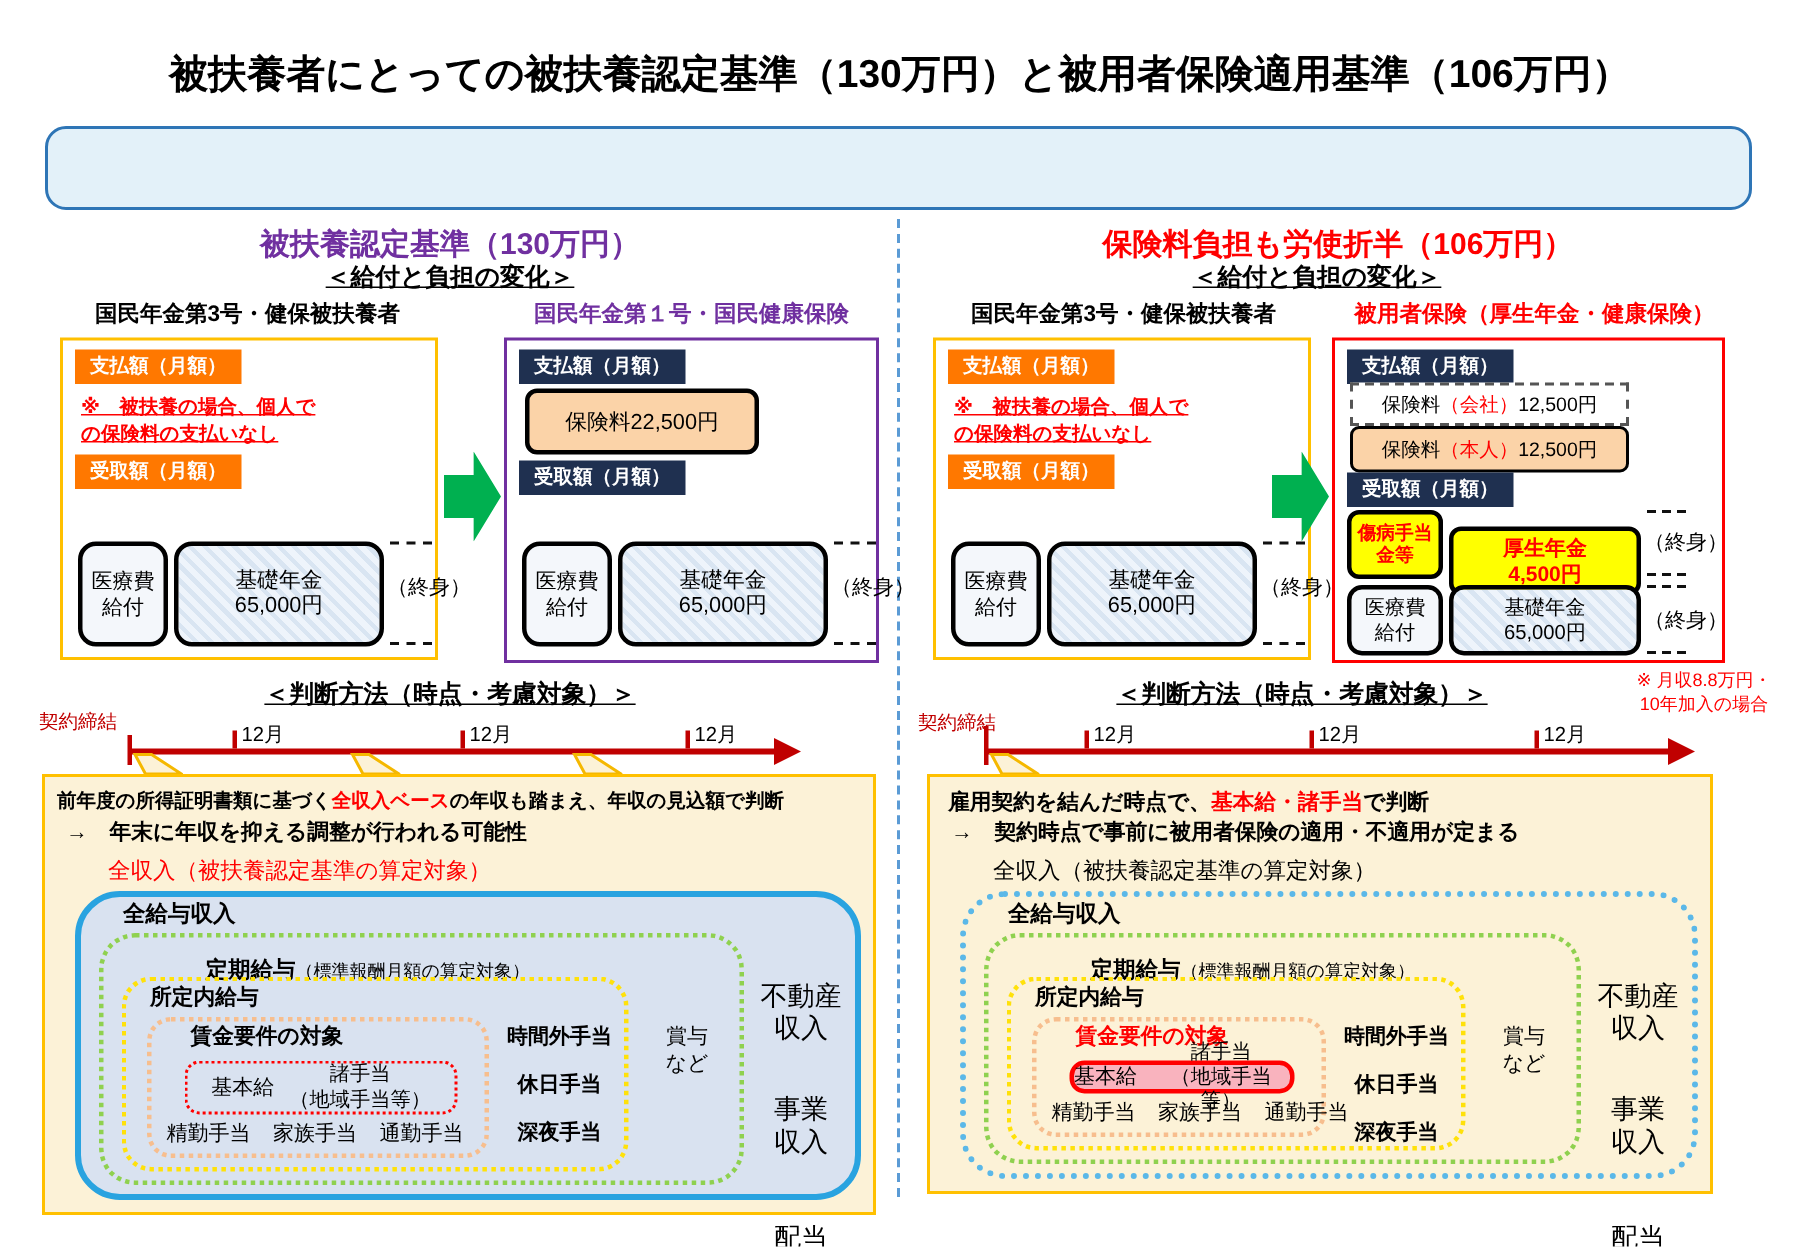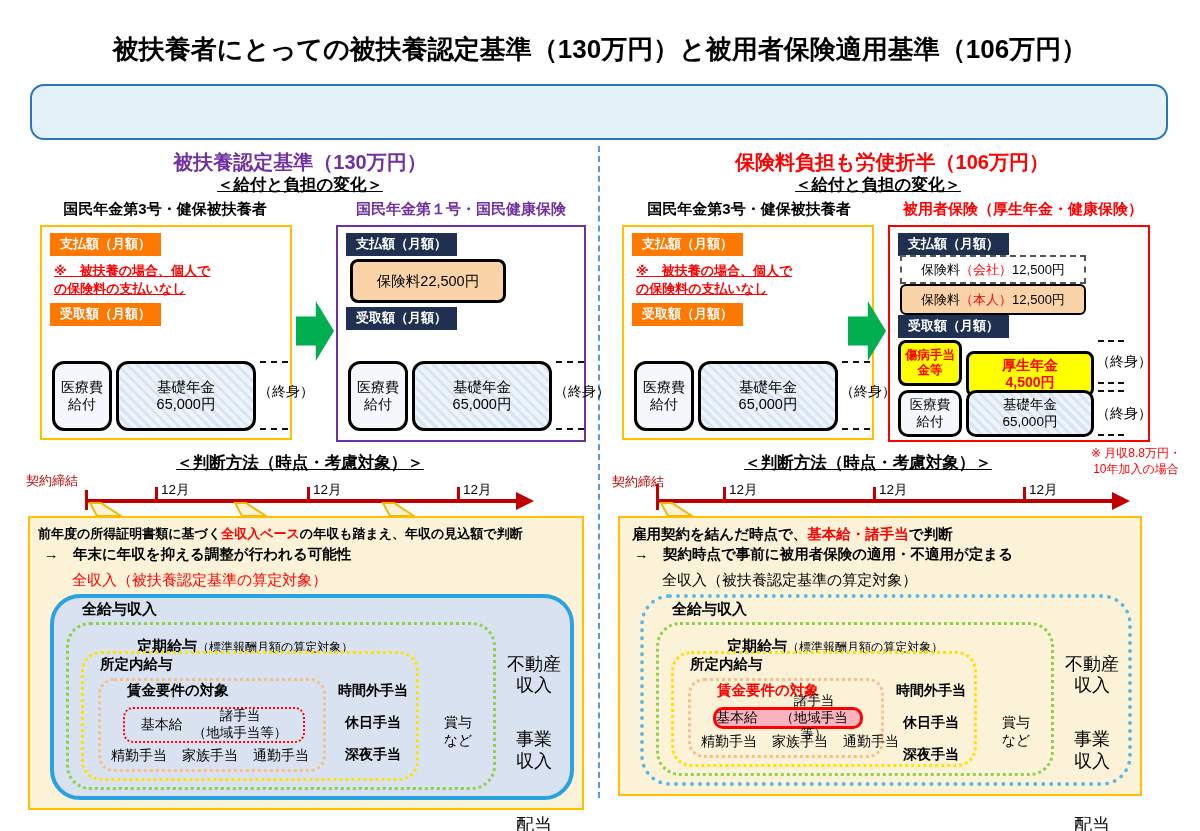--- a/index.html
+++ b/index.html
@@ -87,21 +87,21 @@
   .lbl-regular .sub{font-size:12px;font-weight:normal;}
   .lbl-scheduled{position:absolute;left:16px;top:1px;font-size:14.5px;font-weight:bold;white-space:nowrap;}
   .lbl-wage{position:absolute;left:26px;top:0;font-size:14.5px;font-weight:bold;white-space:nowrap;}
   .lbl-wage.R{color:#FF0000;}
   .base-pay{font-size:14px;white-space:nowrap;}
   .allowances{font-size:13.5px;line-height:1.25;text-align:center;white-space:pre-line;}
   .wage-items{position:absolute;left:10px;bottom:4px;display:flex;gap:15px;font-size:14px;white-space:nowrap;}
   .sched-col{position:absolute;right:2px;top:28px;width:82px;font-size:14px;text-align:center;}
   .sched-col div{margin-bottom:14px;white-space:nowrap;font-weight:bold;}
   .bonus{position:absolute;right:6px;top:56px;width:58px;text-align:center;font-size:14px;
-         line-height:1.3;white-space:pre-line;margin-top:32px;}
+         line-height:1.3;white-space:pre-line;}
   .other-col{position:absolute;right:4px;top:34px;width:64px;text-align:center;font-size:18px;
              line-height:1.2;white-space:pre-line;}
   .other-col .g1{margin-top:11px;}
   .other-col .g2{margin-top:21px;}
 </style>
 </head>
 <body>
 
 <div class="abs page-title">被扶養者にとっての被扶養認定基準（130万円）と被用者保険適用基準（106万円）</div>
 <div class="abs summary-box">

